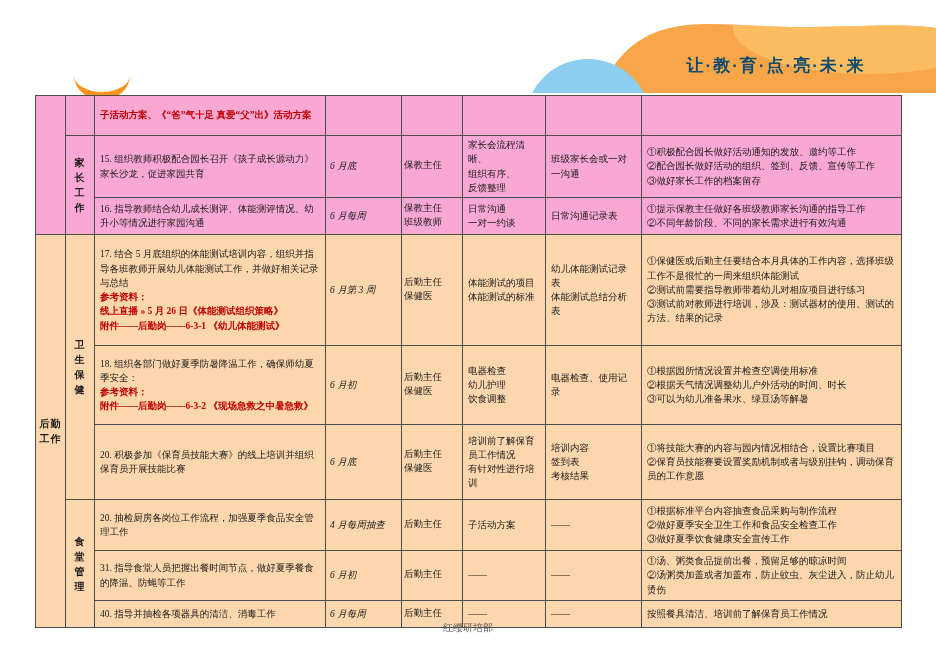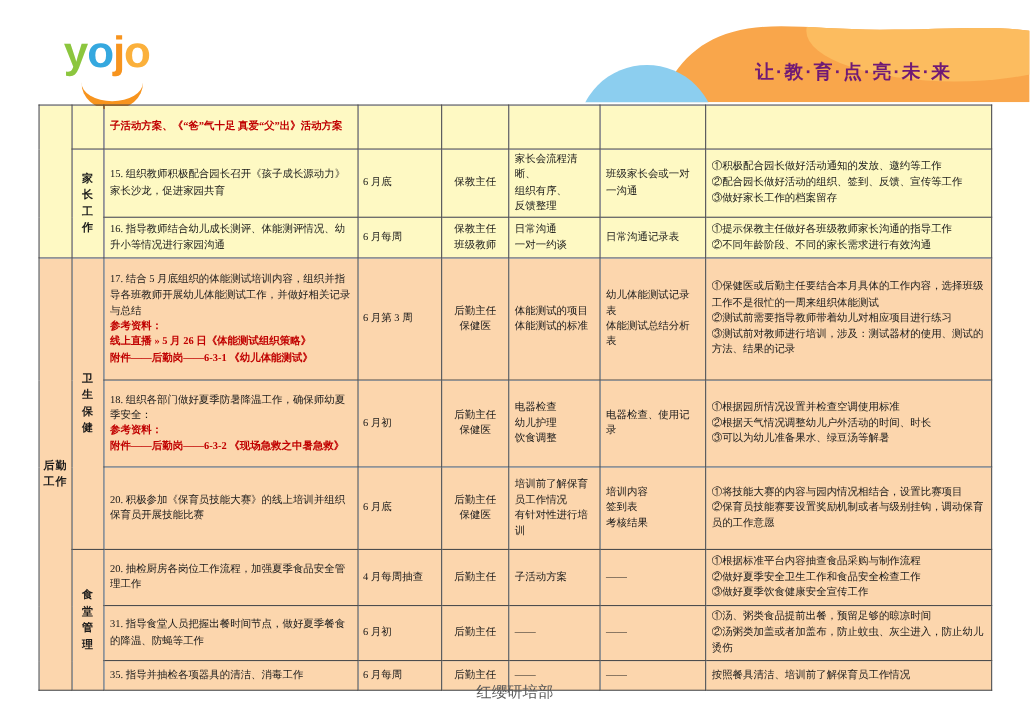--- a/index.html
+++ b/index.html
@@ -4,72 +4,71 @@
 <style>
   html,body{margin:0;padding:0;}
   body{
     width:936px;height:662px;position:relative;background:#ffffff;
     font-family:"Liberation Serif",serif;overflow:hidden;
   }
   
   .banner-svg{position:absolute;left:0;top:0;width:936px;height:93px;}
   .slogan{
     position:absolute;left:628px;top:54px;width:296px;text-align:center;
-    color:#701a75;font-size:17px;font-weight:bold;letter-spacing:2px;
+    color:#0c4a6e;font-size:17px;font-weight:bold;letter-spacing:2px;
     font-family:"Liberation Sans",sans-serif;white-space:nowrap;
   }
   .logo{position:absolute;left:58px;top:28px;width:110px;height:64px;
     font-family:"Liberation Sans",sans-serif;}
   .logo-text{font-size:40px;font-weight:bold;letter-spacing:-1px;line-height:1;}
   .l-y{color:#8CC63E}.l-o1{color:#35A8DF}.l-j{color:#F7941E}.l-o2{color:#FBB03B}
   .smile{
     position:absolute;left:16px;top:46px;width:56px;height:18px;
     border-bottom:8px solid #F7941E;border-radius:50%/0 0 95% 95%;
   }
   
   table.doc{
     position:absolute;left:35px;top:95px;width:866px;
     border-collapse:collapse;table-layout:fixed;
   }
   td{
     border:1px solid #4d4d4d;padding:2px 5px;vertical-align:middle;
     font-size:9.5px;line-height:1.5;color:#1a1a1a;white-space:pre-line;
     overflow:hidden;word-break:break-all;
   }
-  .pink{background:#fef9c3;}
+  .pink{background:#f9a8d4;}
   .peach{background:#FCD6AD;}
   .vlabel{text-align:center;font-weight:bold;padding:2px 2px;font-size:10px;letter-spacing:1px;}
   .red{color:#C00000;font-weight:bold;}
-  .owner-cell{text-align:center;padding:2px 2px;font-family:Liberation Mono, monospace;}
-  .time-cell{padding:2px 4px;}
+  .owner-cell{text-align:left;padding:2px 2px;font-family:Liberation Mono, monospace;}
+  .time-cell{padding:2px 4px;font-style:italic;}
   .hA{height:40px}.h15{height:50px}.h16{height:37px}.h17{height:111px}
   .h18{height:79px}.h19{height:75px}.h20{height:51px}.h21{height:50px}.h22{height:27px}
   
   .footer{
     position:absolute;top:621px;left:0;width:936px;text-align:center;
-    font-size:14px;color:#595959;
+    font-size:10px;color:#595959;
   }
 </style>
 </head>
 <body>
 
 <svg class="banner-svg" viewBox="0 0 936 93" xmlns="http://www.w3.org/2000/svg">
   <defs>
     <clipPath id="bannerClip">
       <path d="M599,93 C612,62 632,38 666,29 C702,19 742,27 800,27 C858,27 902,23 936,28 L936,93 Z"></path>
     </clipPath>
   </defs>
   <path d="M599,93 C612,62 632,38 666,29 C702,19 742,27 800,27 C858,27 902,23 936,28 L936,93 Z" fill="#F9A64B"></path>
   <ellipse cx="868" cy="28" rx="135" ry="46" fill="#FCBC5F" clip-path="url(#bannerClip)"></ellipse>
   <circle cx="588" cy="122" r="63" fill="#8CCEEF"></circle>
 </svg>
 <div class="slogan">让·教·育·点·亮·未·来</div>
 
 <div class="logo">
-  <div class="logo-text"><span class="l-y">y</span><span class="l-o1">o</span><span class="l-j">j</span><span class="l-o2">o</span></div>
   <div class="smile"></div>
 </div>
 
 <table class="doc">
   <colgroup>
     <col style="width:30px">
       <col style="width:29px">
       <col style="width:231px">
     <col style="width:76px">
       <col style="width:61px">
@@ -189,21 +188,21 @@
     <td class="peach">31. 指导食堂人员把握出餐时间节点，做好夏季餐食的降温、防蝇等工作</td>
     <td class="peach time-cell">6 月初</td>
     <td class="peach owner-cell">后勤主任</td>
     <td class="peach">——</td>
     <td class="peach">——</td>
     <td class="peach">①汤、粥类食品提前出餐，预留足够的晾凉时间
 ②汤粥类加盖或者加盖布，防止蚊虫、灰尘进入，防止幼儿烫伤</td>
   </tr>
 
   <tr class="h22">
-    <td class="peach">35. 指导并抽检各项器具的清洁、消毒工作</td>
+    <td class="peach">40. 指导并抽检各项器具的清洁、消毒工作</td>
     <td class="peach time-cell">6 月每周</td>
     <td class="peach owner-cell">后勤主任</td>
     <td class="peach">——</td>
     <td class="peach">——</td>
     <td class="peach">按照餐具清洁、培训前了解保育员工作情况</td>
   </tr>
 </tbody>
   </table>
 
 <div class="footer">红缨研培部</div>

